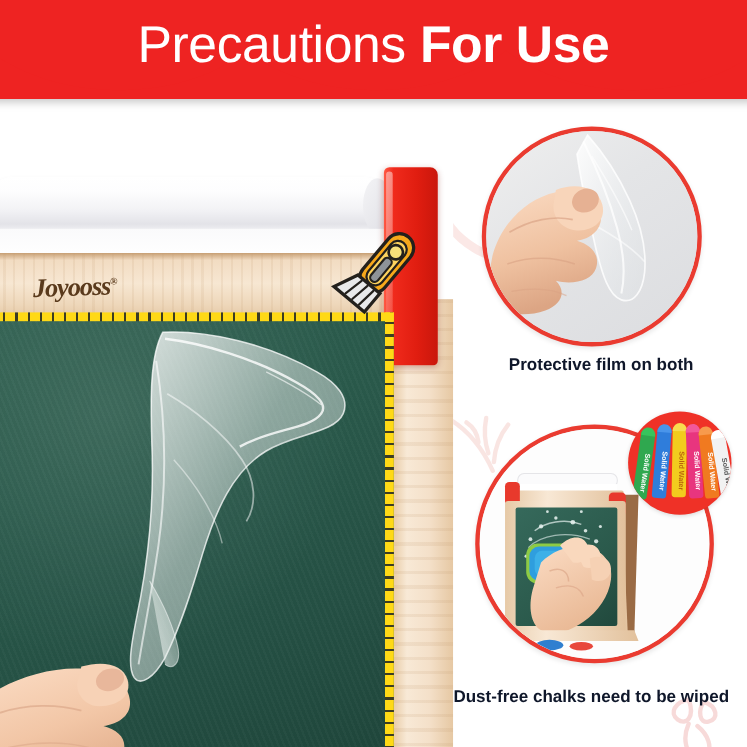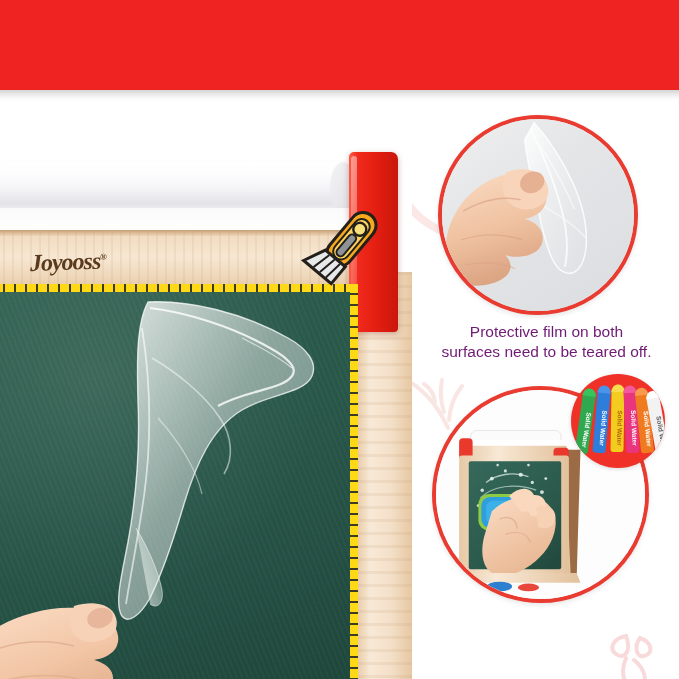--- a/index.html
+++ b/index.html
@@ -157,21 +157,21 @@
   .circ-2 { left:432px; top:386px; width:217px; height:217px; }
 
   .c1-bg { position:absolute; inset:0;
     background:linear-gradient(145deg,#efefef 0%,#e4e5e7 40%,#dcdde0 100%); }
 
   .c2-bg { position:absolute; inset:0; background:#fdfdfd; }
 
   
   .caption {
     position:absolute; text-align:center;
-    color:#701a75; font-weight:normal; line-height:1.28;
+    color:#0f172a; font-weight:bold; line-height:1.28;
   }
   .cap-1 { left:414px; top:322px; width:265px; font-size:15.5px; }
   .cap-2 { left:396px; top:624px; width:283px; font-size:15.5px; }
 
   
   .chalk-inset {
     position:absolute; left:571px; top:374px; width:94px; height:94px;
     border-radius:50%; background:#ef3127; overflow:hidden;
     box-shadow:0 1px 4px rgba(0,0,0,.15);
   }
@@ -202,20 +202,24 @@
     </g>
   </svg>
 
   <svg class="banner" viewBox="0 0 699 96" preserveAspectRatio="none">
     <path fill="#ee2322" d="M0,0 H699 V52
       C699,52 660,88 585,88 C512,88 470,52 470,52
       C470,52 430,88 352,88 C274,88 234,52 234,52
       C234,52 196,88 118,88 C42,88 0,52 0,52 Z"></path>
   </svg>
 
+  <div class="banner-title">
+    <span class="t-light">Precautions</span>
+    <span class="t-bold">For Use</span>
+  </div>
 
   <div class="photo-left">
 
     <div class="paper-roll"></div>
     <div class="paper-roll-end"></div>
     <div class="paper-sheet"></div>
 
     <div class="wood-rail"></div>
     <div class="brand">
       <span>Joyooss</span><sup>®</sup>
@@ -316,21 +320,20 @@
                C70 92, 62 80, 64 68 Z" fill="#f8d5ba"></path>
       <ellipse cx="94" cy="66" rx="13" ry="11" fill="#e6b193" transform="rotate(-24 94 66)"></ellipse>
       <path d="M22 96 C42 84, 64 80, 82 84" fill="none" stroke="#d9a184" stroke-width="1.6" stroke-opacity=".65"></path>
       <path d="M20 126 C44 118, 66 120, 84 126" fill="none" stroke="#d9a184" stroke-width="1.4" stroke-opacity=".6"></path>
       <path d="M24 152 C46 148, 64 150, 76 156" fill="none" stroke="#d9a184" stroke-width="1.3" stroke-opacity=".5"></path>
     </svg>
   </div>
 
   <div class="caption cap-1">
     <div>Protective film on both</div>
-    <div>surfaces need to be teared off.</div>
   </div>
 
   <div class="circle-photo circ-2">
     <div class="c2-bg"></div>
     <svg viewBox="0 0 217 217" style="position:absolute;inset:0;width:100%;height:100%">
       <defs>
         <linearGradient id="wd" x1="0" y1="0" x2="1" y2="0">
           <stop offset="0%" stop-color="#e6c9a6"></stop>
           <stop offset="35%" stop-color="#f8e8d5"></stop>
           <stop offset="100%" stop-color="#e2c19c"></stop>
@@ -430,15 +433,16 @@
         <g transform="rotate(-10 87 50)">
           <rect x="80" y="20" width="13" height="60" rx="3" fill="#f2f2f2"></rect>
           <path d="M80 24 C80 14, 93 14, 93 24 Z" fill="#ffffff"></path>
           <text x="86.5" y="56" fill="#5a5a5a" font-size="6.5" font-family="Liberation Sans, sans-serif" font-weight="bold" text-anchor="middle" transform="rotate(90 86.5 56)">Solid Wa</text>
         </g>
       </g>
     </svg>
   </div>
 
   <div class="caption cap-2">
+    <div>Dust-free chalks need to be wiped</div>
   </div>
 
 </div>
 
 </body></html>

